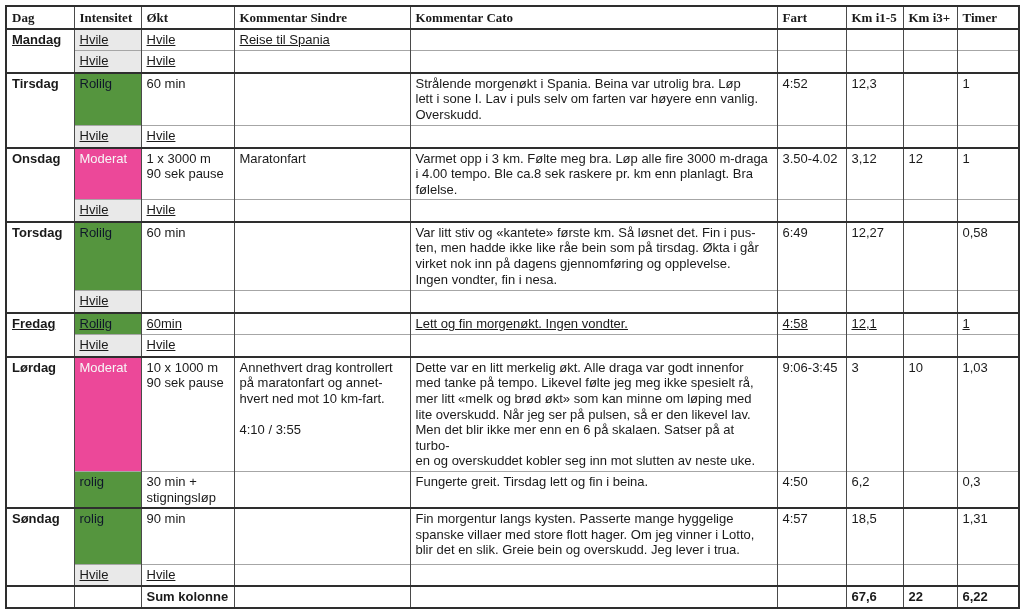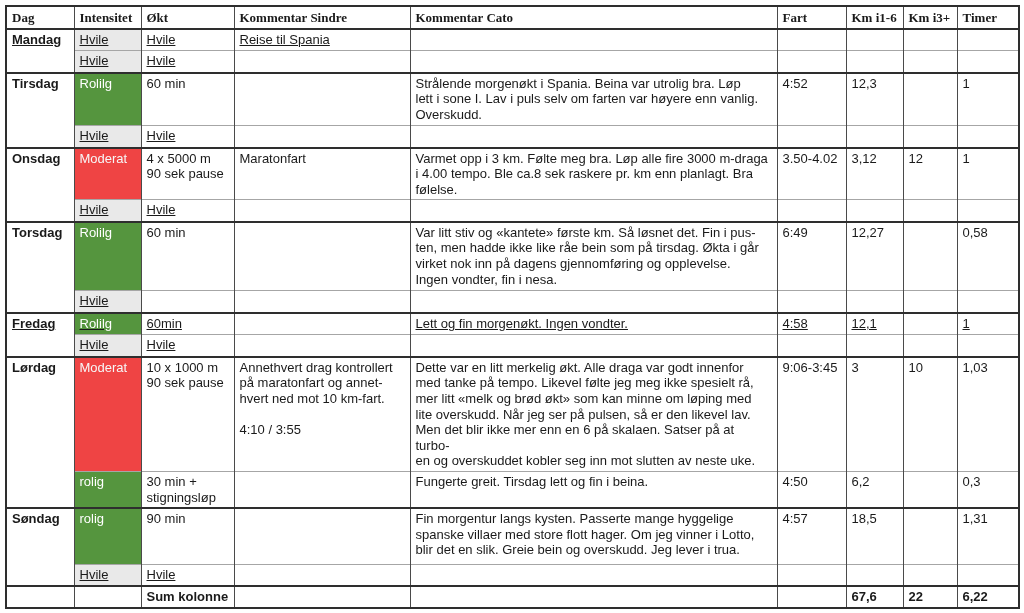--- a/index.html
+++ b/index.html
@@ -10,22 +10,22 @@
     vertical-align: top; text-align: left;
     padding: 2px 5px; font-size: 13px; line-height: 1.2;
     border-left: 1px solid #4a4a4a; border-right: 1px solid #4a4a4a;
     border-top: 1px solid #a6a6a6;
     overflow: hidden;
   }
   th { font-weight: bold; padding-top: 3px; font-family: Liberation Serif, serif; }
   tr.day-start > th, tr.day-start > td { border-top: 2px solid #2e2e2e; }
   td.day { font-weight: bold; }
   td.int.hvile { background: #e9e9e9; }
-  td.int.rolig { background: #55953e; color: #ffffff; }
-  td.int.moderat { background: #ef4444; color: #f7f7f7; }
+  td.int.rolig { background: #55953e; color: #0f172a; }
+  td.int.moderat { background: #ec4899; color: #f7f7f7; }
   .pre { white-space: pre-line; }
   .b { font-weight: bold; }
   tr.h21 { height: 21px; } tr.h22 { height: 22px; text-decoration: underline; } tr.h34 { height: 34px; }
   tr.h52 { height: 52px; } tr.h53 { height: 53px; margin-left: 48px; } tr.h56 { height: 56px; }
   tr.h69 { height: 69px; } tr.h101 { height: 101px; }
 </style>
 </head>
 <body>
 
 <div class="page">
@@ -42,21 +42,21 @@
         <col style="width:62px">
   </colgroup>
   <thead>
     <tr class="h21 day-start">
       <th>Dag</th>
       <th>Intensitet</th>
       <th>Økt</th>
       <th>Kommentar Sindre</th>
       <th>Kommentar Cato</th>
       <th>Fart</th>
-      <th>Km i1-6</th>
+      <th>Km i1-5</th>
       <th>Km i3+</th>
       <th>Timer</th>
     </tr>
   </thead>
   <tbody>
 
     <tr class="h22 day-start">
       <td class="day" rowspan="2">Mandag</td>
       <td class="int hvile">Hvile</td>
       <td class="pre">Hvile</td>
@@ -98,21 +98,21 @@
       <td class="pre"></td>
       <td></td>
       <td></td>
       <td></td>
       <td></td>
     </tr>
 
     <tr class="h52 day-start">
       <td class="day" rowspan="2">Onsdag</td>
       <td class="int moderat">Moderat</td>
-      <td class="pre">4 x 5000 m
+      <td class="pre">1 x 3000 m
 90 sek pause</td>
       <td class="pre">Maratonfart</td>
       <td class="pre">Varmet opp i 3 km. Følte meg bra. Løp alle fire 3000 m-draga
 i 4.00 tempo. Ble ca.8 sek raskere pr. km enn planlagt. Bra
 følelse.</td>
       <td>3.50-4.02</td>
       <td>3,12</td>
       <td>12</td>
       <td>1</td>
     </tr>

